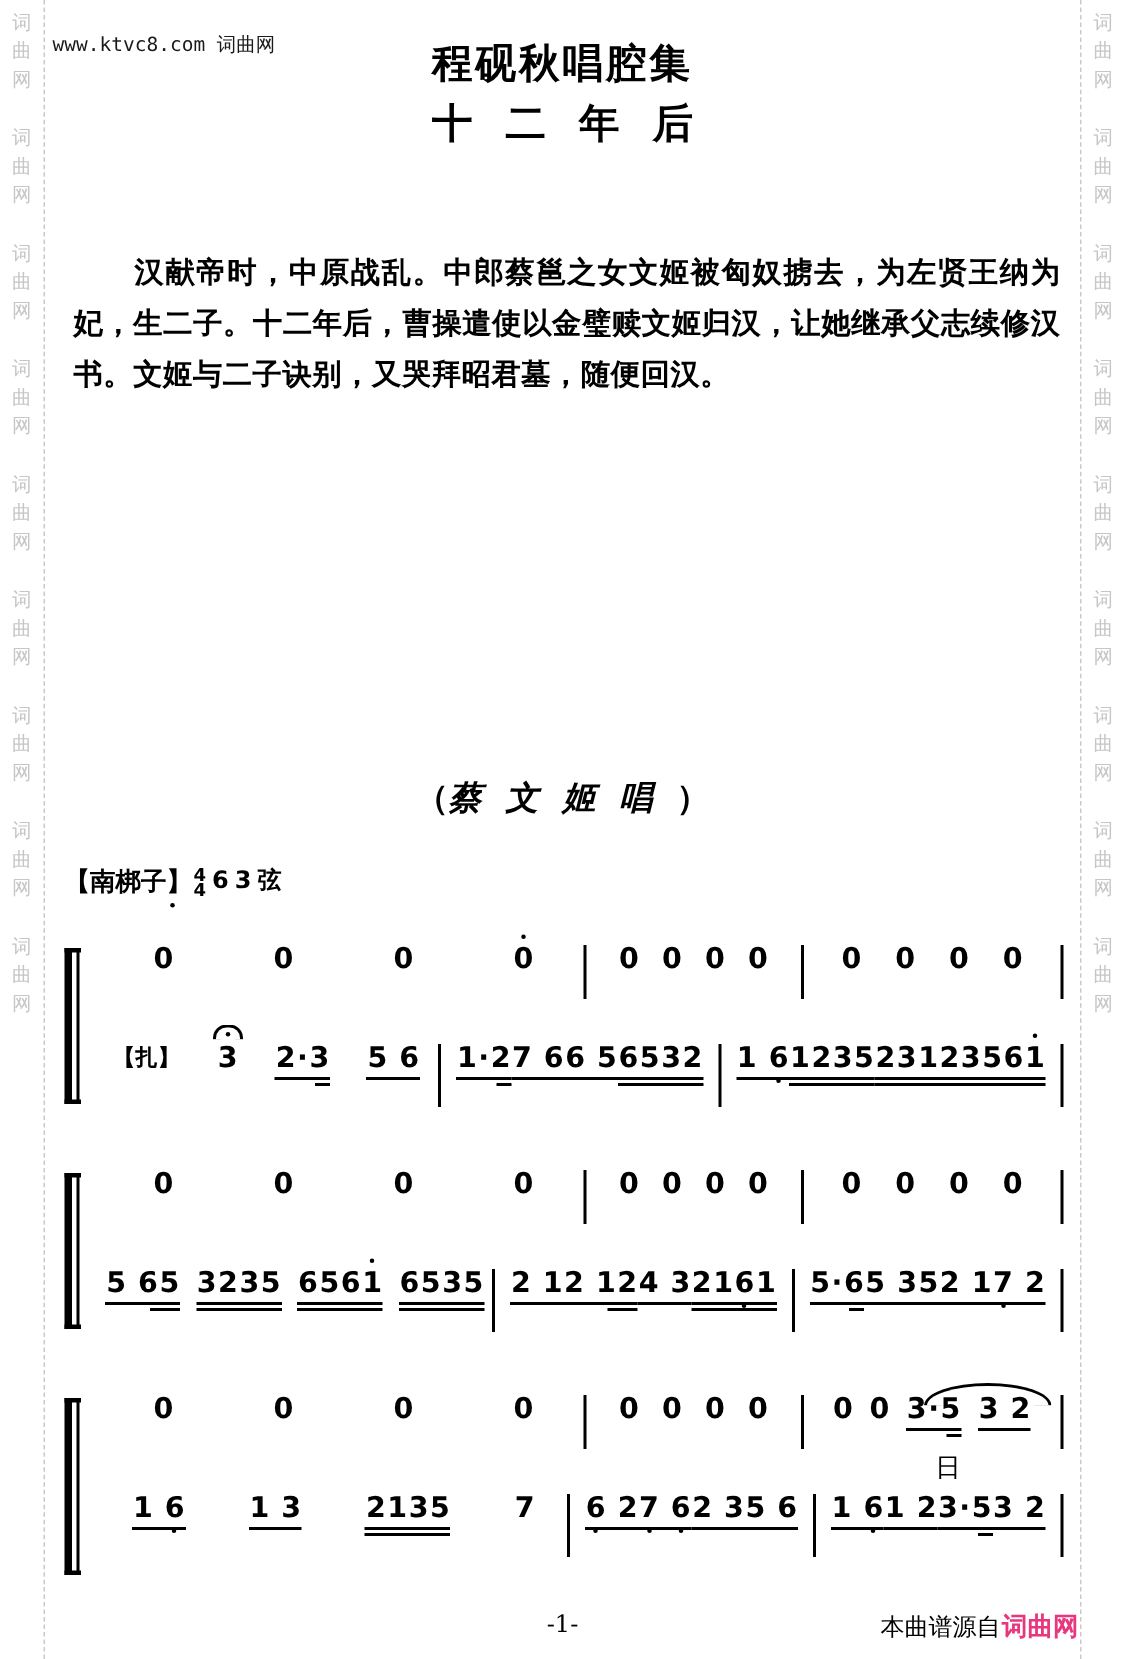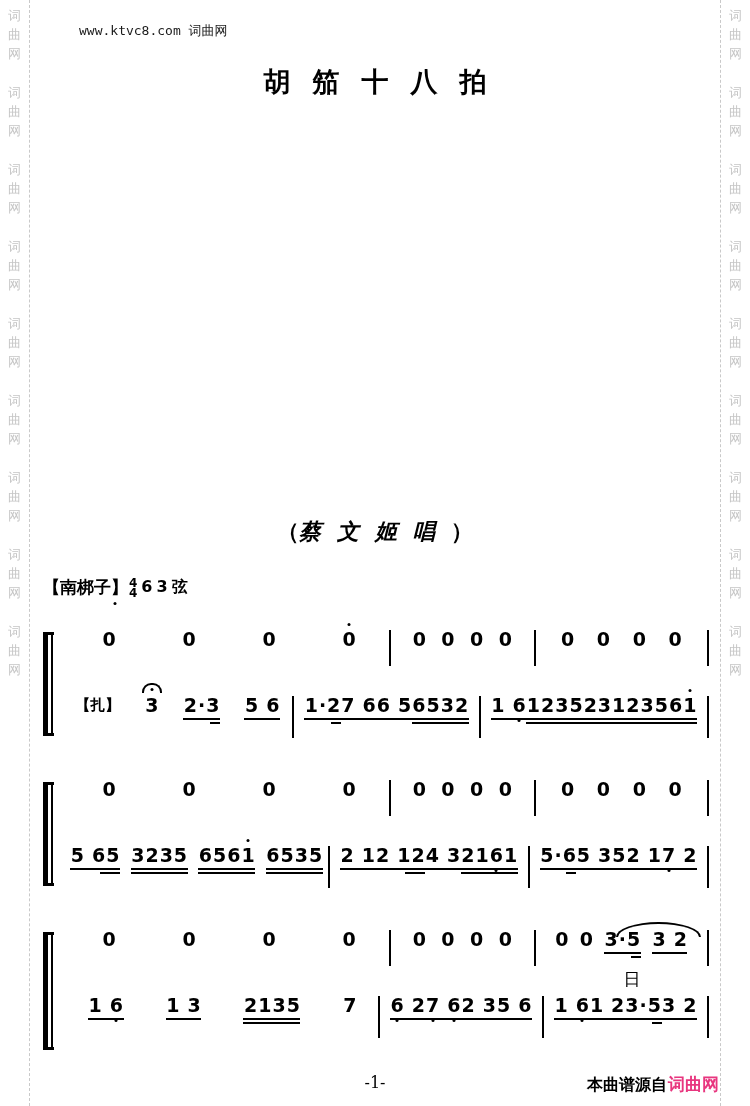--- a/index.html
+++ b/index.html
@@ -43,21 +43,20 @@
   }
 
   
   .url-line {
     position: absolute; top: 23px; left: 4px;
     font-size: 13px; line-height: 15px;
     letter-spacing: 0px;
     color: #1a1a1a;
     font-family: "DejaVu Sans Mono", monospace;
     white-space: nowrap;
-    margin-left: 44px;
   }
   .url-line .cn { font-family: "DejaVu Sans", sans-serif; }
 
   
   .title-main {
     position: absolute; top: 24px; left: 0; right: 0;
     text-align: center;
     font-size: 27px; font-weight: bold;
     letter-spacing: 2px;
     font-family: "DejaVu Serif", serif;
@@ -260,21 +259,21 @@
 
   
   .page-num {
     position: absolute; bottom: 14px; left: 0; right: 0;
     text-align: center;
     font-size: 16px;
     font-family: "DejaVu Serif", serif;
   }
   .source-note {
     position: absolute; bottom: 10px; right: 52px;
-    font-size: 16px; font-weight: bold;
+    font-size: 16px; font-weight: normal;
     font-family: "DejaVu Sans", sans-serif;
     white-space: nowrap;
   }
   .source-brand {
     position: absolute; bottom: 10px; right: 0px;
     font-size: 17px; font-weight: bold;
     font-family: "DejaVu Sans", sans-serif;
     white-space: nowrap;
   }
 </style>
@@ -377,22 +376,24 @@
   </div>
 </div>
 
 <div class="page">
 
   <div class="url-line">
     <span>www.ktvc8.com</span>
     <span class="cn">词曲网</span>
   </div>
 
-  <div class="title-sub">胡笳十八拍</div>
-
+  <div class="title-main">程砚秋唱腔集</div>
+  <div class="title-sub">十二年后</div>
+
+  <p class="prose p1"><span class="indent"></span><span>汉献帝时，中原战乱。中郎蔡邕之女文姬被匈奴掳去，为左贤王纳为妃，生二子。十二年后，曹操遣使以金璧赎文姬归汉，让她继承父志续修汉书。文姬与二子诀别，又哭拜昭君墓，随便回汉。</span></p>
 
 
   <div class="singer">
     <span>（</span><span class="sp">蔡文姬</span><span class="sp">唱</span><span>）</span>
   </div>
 
   <div class="mode-row">
     <span class="mode-name">【南梆子】</span>
     <span class="meter">
       <span class="num">4</span>

